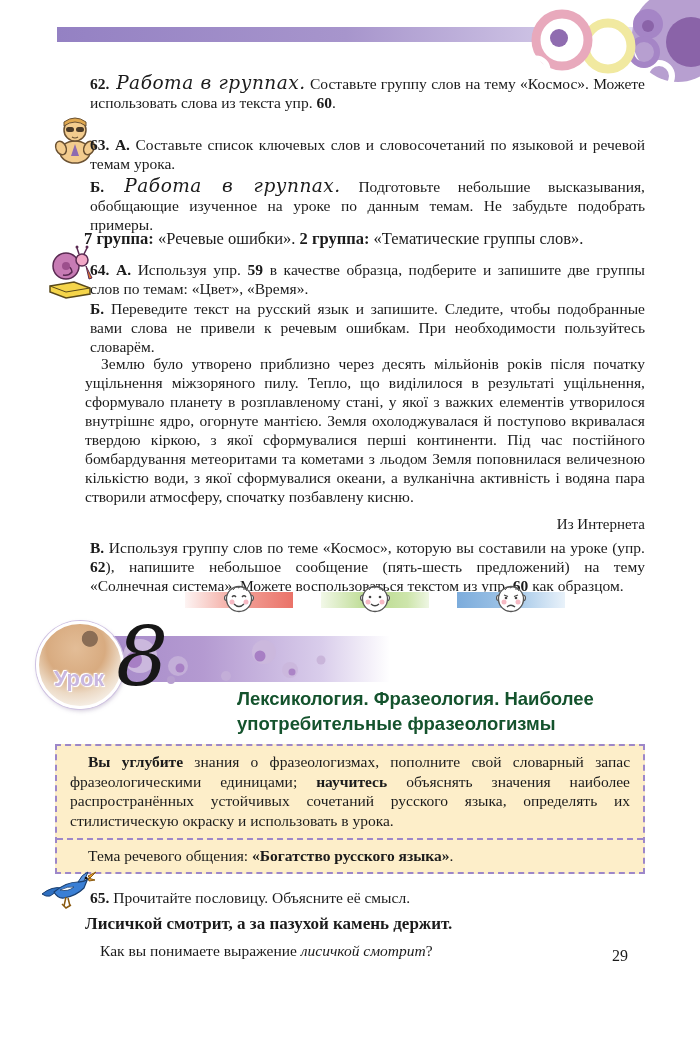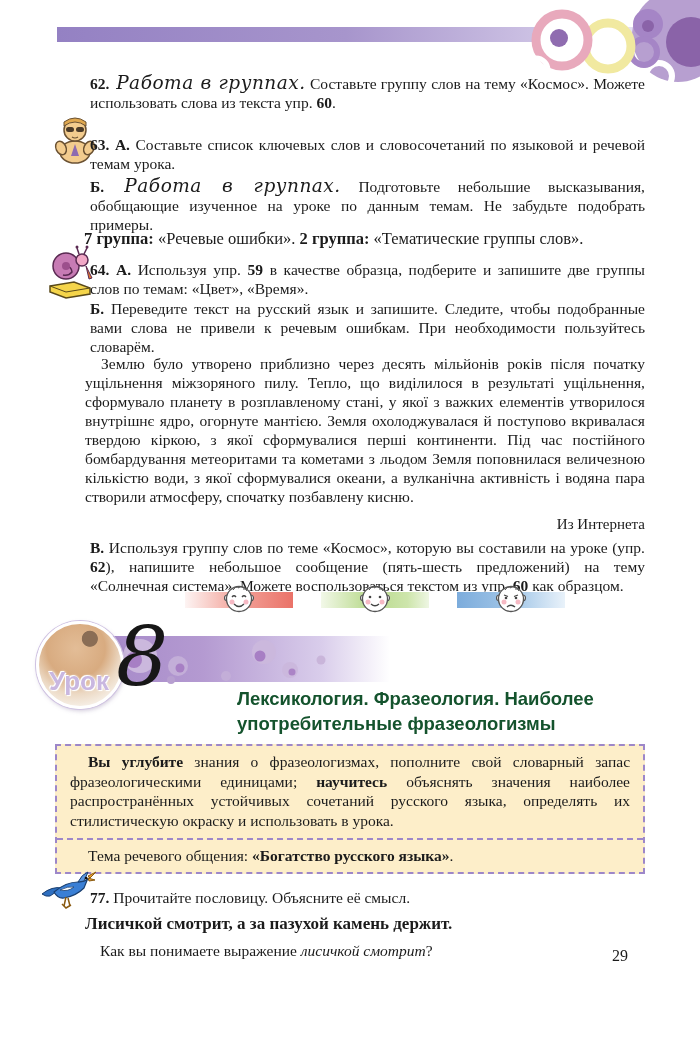--- a/index.html
+++ b/index.html
@@ -38,21 +38,21 @@
   .lesson-banner{position:absolute;left:78px;top:636px;width:312px;height:46px;
     background:linear-gradient(to right,#a386c7,#b49ad1 40%,#d9cdeb 78%,rgba(255,255,255,0));}
   .lesson-bubbles{position:absolute;left:78px;top:630px;width:312px;height:58px;}
   .lesson-photo{position:absolute;left:36px;top:621px;width:82px;height:82px;border-radius:50%;
     border:3px solid #fff;box-shadow:0 0 0 1px #cfc2e2,1px 2px 4px rgba(120,100,150,.35);
     background:
       radial-gradient(circle at 62% 18%,#8a6d55 0 9%,rgba(0,0,0,0) 10%),
       linear-gradient(115deg,rgba(90,70,60,.55) 0 3%,rgba(0,0,0,0) 3.5%),
       radial-gradient(circle at 45% 30%,#e3bd97,#d8ab80 40%,#ecd9c4 62%,#f6efe6 80%,#fdfbf8);}
   .lesson-label{position:absolute;left:44px;top:666px;width:70px;text-align:center;
-    font-family:"Liberation Sans",sans-serif;font-weight:bold;font-size:26px;color:#c9b7e0;
+    font-family:"Liberation Sans",sans-serif;font-weight:bold;font-size:22px;color:#c9b7e0;
     text-shadow:0 0 2px #fff,0 0 3px #fff,1px 1px 0 #fff,-1px -1px 0 #fff;}
   .lesson-number{position:absolute;left:116px;top:612px;font-family:"DejaVu Serif",serif;
     font-style:italic;font-weight:400;font-size:82px;line-height:92px;color:#171717;}
   .lesson-title{position:absolute;left:237px;top:686px;width:400px;
     font-family:"Liberation Sans",sans-serif;font-weight:bold;font-size:18.5px;line-height:25px;color:#14532d;}
 
   
   .goals-box{position:absolute;left:55px;top:744px;width:586px;border:2px dashed #9d87c9;background:#fdeec9;}
   .goals-main{padding:6px 13px 8px 13px;font-size:15.5px;line-height:19.5px;text-align:justify;text-indent:18px;
     border-bottom:2px dashed #9d87c9;}
@@ -197,19 +197,19 @@
     <path d="M2 26 Q12 18 22 20 L10 28 Q6 29 2 26 Z" fill="#2e6fc0" stroke="#1a3f70" stroke-width="1"></path>
     <path d="M14 24 Q26 14 38 14 Q46 14 48 10 L44 20 Q36 28 24 30 Q18 31 14 24 Z" fill="#3a7fd5" stroke="#1a3f70" stroke-width="1.2"></path>
     <path d="M38 14 Q42 6 48 4 Q46 9 44 13 Z" fill="#5b96e0" stroke="#1a3f70" stroke-width="1"></path>
     <circle cx="46" cy="10" r="1.3" fill="#111"></circle>
     <path d="M48 8 L56 4 L50 10 Z" fill="#f0a030" stroke="#8a5a10" stroke-width="1"></path>
     <path d="M48 10 L55 12 L49 13 Z" fill="#f0a030" stroke="#8a5a10" stroke-width="1"></path>
     <path d="M26 29 L24 38 M28 30 L30 38" stroke="#8a5a10" stroke-width="1.5"></path>
     <path d="M22 36 L26 40 L31 37" stroke="#8a5a10" stroke-width="1.5" fill="none"></path>
     <path d="M20 22 Q28 18 34 19 Q28 24 20 22 Z" fill="#ffffff" stroke="#1a3f70" stroke-width="0.8"></path>
   </svg>
-  <p class="tblock" style="top:872px;text-align:left"><span class="b">77.</span><span> Прочитайте пословицу. Объясните её смысл.</span></p>
+  <p class="tblock" style="top:872px;text-align:left"><span class="b">65.</span><span> Прочитайте пословицу. Объясните её смысл.</span></p>
   <p class="proverb">Лисичкой смотрит, а за пазухой камень держит.</p>
   <p class="question"><span>Как вы понимаете выражение </span><span class="it">лисичкой смотрит</span><span>?</span></p>
 
   <div class="page-number">29</div>
 
 </div>
 
 </body></html>

